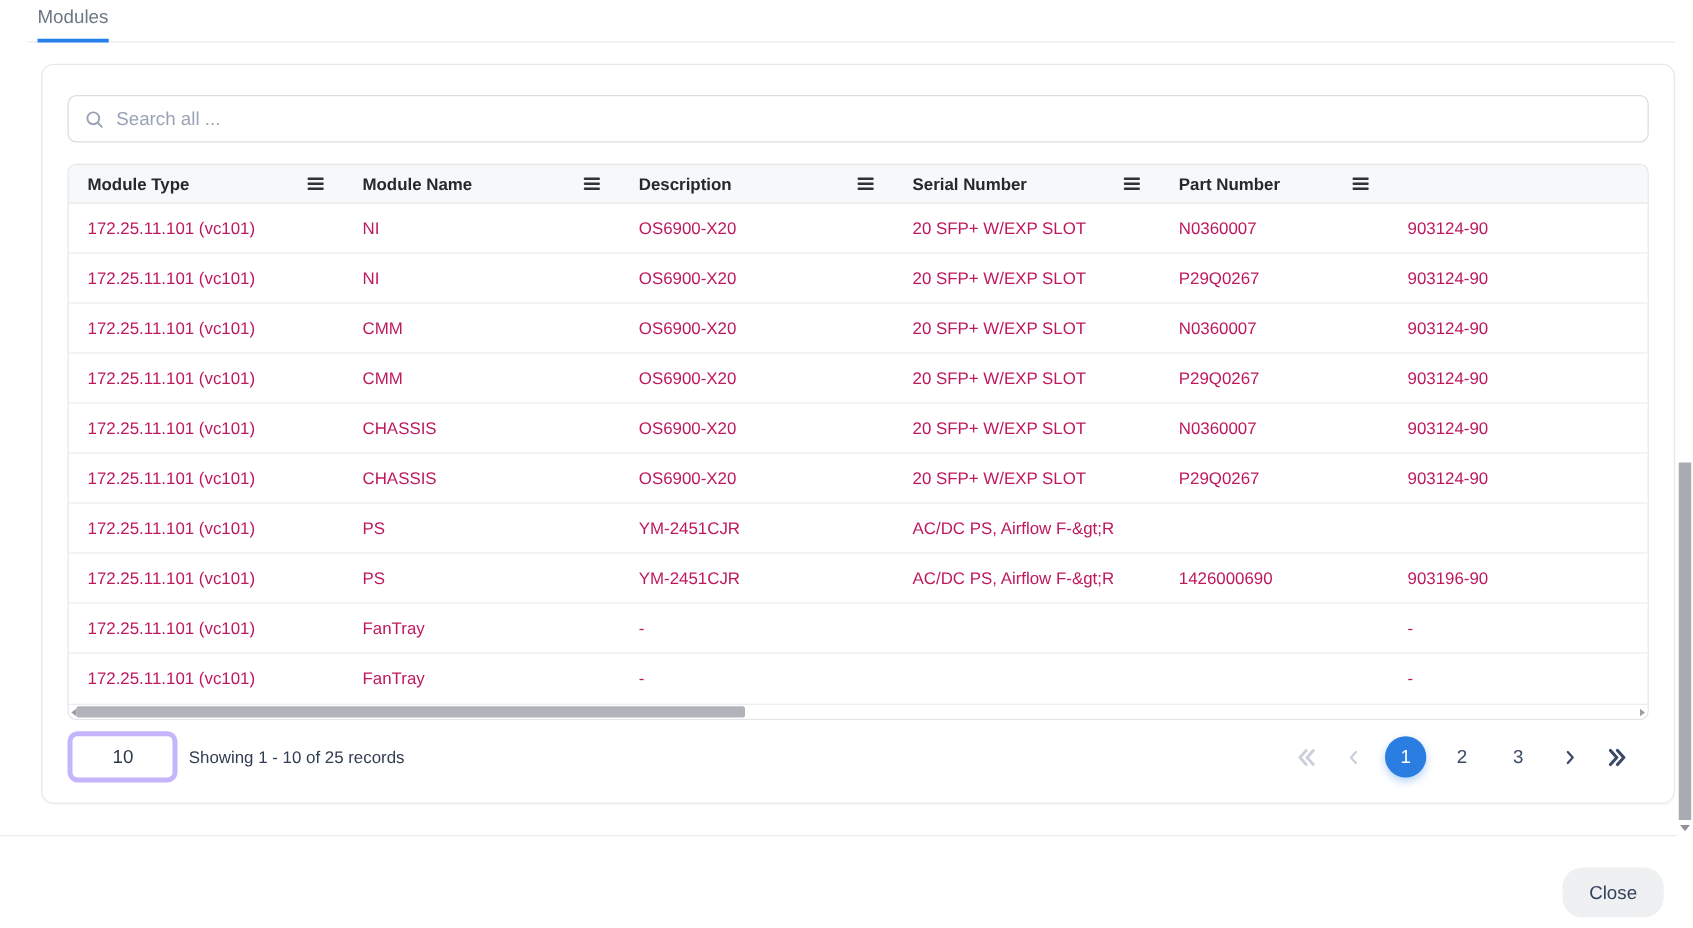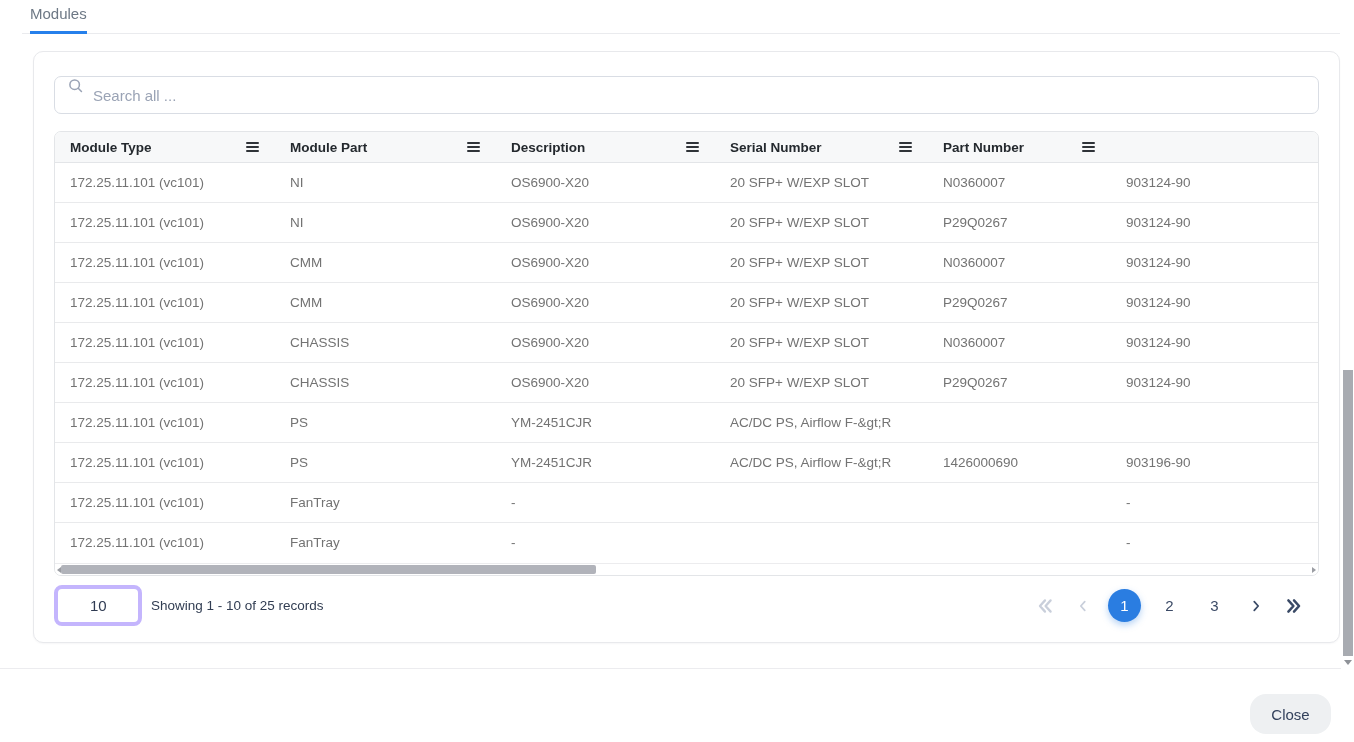--- a/index.html
+++ b/index.html
@@ -13,39 +13,39 @@
   .tab { position:absolute; left:8px; top:0; height:34px; display:flex; align-items:center;
          padding-bottom:4px; border-bottom:3px solid #2680eb; cursor:pointer; }
   .tab span { font-size:15px; color:#6d7885; }
 
   
   .card { position:absolute; left:33px; top:51px; width:1307px; height:592px;
           background:#fff; border:1px solid #e8e9ec; border-radius:10px;
           box-shadow:0 1px 2px rgba(16,24,40,.04); padding:24px 20px 0 20px; }
 
   
-  .searchbox { display:flex; height:38px; width:100%;
+  .searchbox { display:flex; align-items:center; height:38px; width:100%;
                border:1px solid #d9dde4; border-radius:7px; padding:0 12px; gap:9px; }
   .searchbox svg { flex:0 0 auto; }
   .search-input { border:none; outline:none; flex:1; font-size:15px; color:#3c414b;
                   font-family:"Liberation Sans", sans-serif; }
   .search-input::placeholder { color:#9aa3b5; }
 
   
   .tablewrap { margin-top:17px; border:1px solid #e3e5e8; border-radius:7px; overflow:hidden; }
   .thead, .tr { display:grid; grid-template-columns:220px 221px 219px 213px 183px minmax(180px,1fr); }
   .thead { background:#f7f8f9; height:31px; border-bottom:1px solid #e3e5e8; }
   .th { display:flex; align-items:center; justify-content:space-between;
         padding:0 16px 0 15px; overflow:hidden; }
   .th-label { font-size:13.5px; font-weight:bold; color:#24292e; white-space:nowrap; }
   .menu-icon { display:inline-flex; flex-direction:column; gap:2px; width:13px; cursor:pointer; }
   .menu-icon i { display:block; height:2px; background:#2f3338; border-radius:1px; }
   .tr { height:40px; border-bottom:1px solid #e9eaec; background:#fff; }
   .tr:last-child { border-bottom:none; }
-  .td { font-size:13.5px; color:#737373; line-height:39px; padding:0 10px 0 15px;
+  .td { font-size:13.5px; color:#be185d; line-height:39px; padding:0 10px 0 15px;
         white-space:nowrap; overflow:hidden; }
 
   
   .hscroll { position:relative; height:12px; background:#fff; border-top:1px solid #ececee; }
   .h-left-arrow { position:absolute; left:2px; top:3px; width:0; height:0;
                   border-top:3px solid transparent; border-bottom:3px solid transparent;
                   border-right:4px solid #9b9da3; }
   .h-right-arrow { position:absolute; right:2px; top:3px; width:0; height:0;
                    border-top:3px solid transparent; border-bottom:3px solid transparent;
                    border-left:4px solid #9b9da3; }
@@ -108,21 +108,21 @@
       <div class="thead" id="thead">
           <div class="th">
     <span class="th-label">Module Type</span>
     <span class="menu-icon">
               <i></i>
               <i></i>
               <i></i>
             </span>
   </div>
           <div class="th">
-    <span class="th-label">Module Part</span>
+    <span class="th-label">Module Name</span>
     <span class="menu-icon">
               <i></i>
               <i></i>
               <i></i>
             </span>
   </div>
           <div class="th">
     <span class="th-label">Description</span>
     <span class="menu-icon">
               <i></i>

